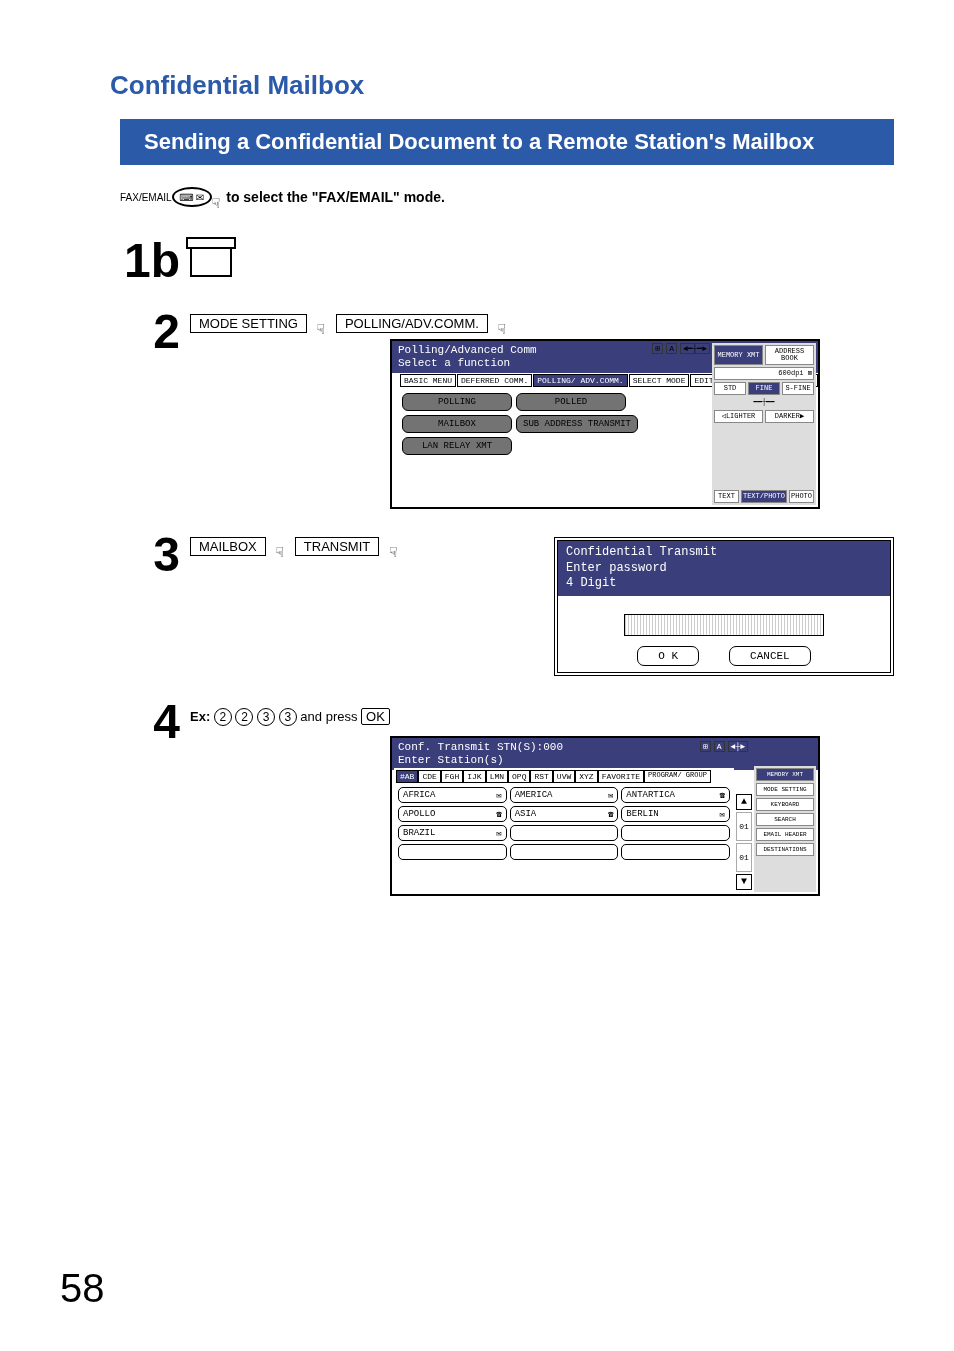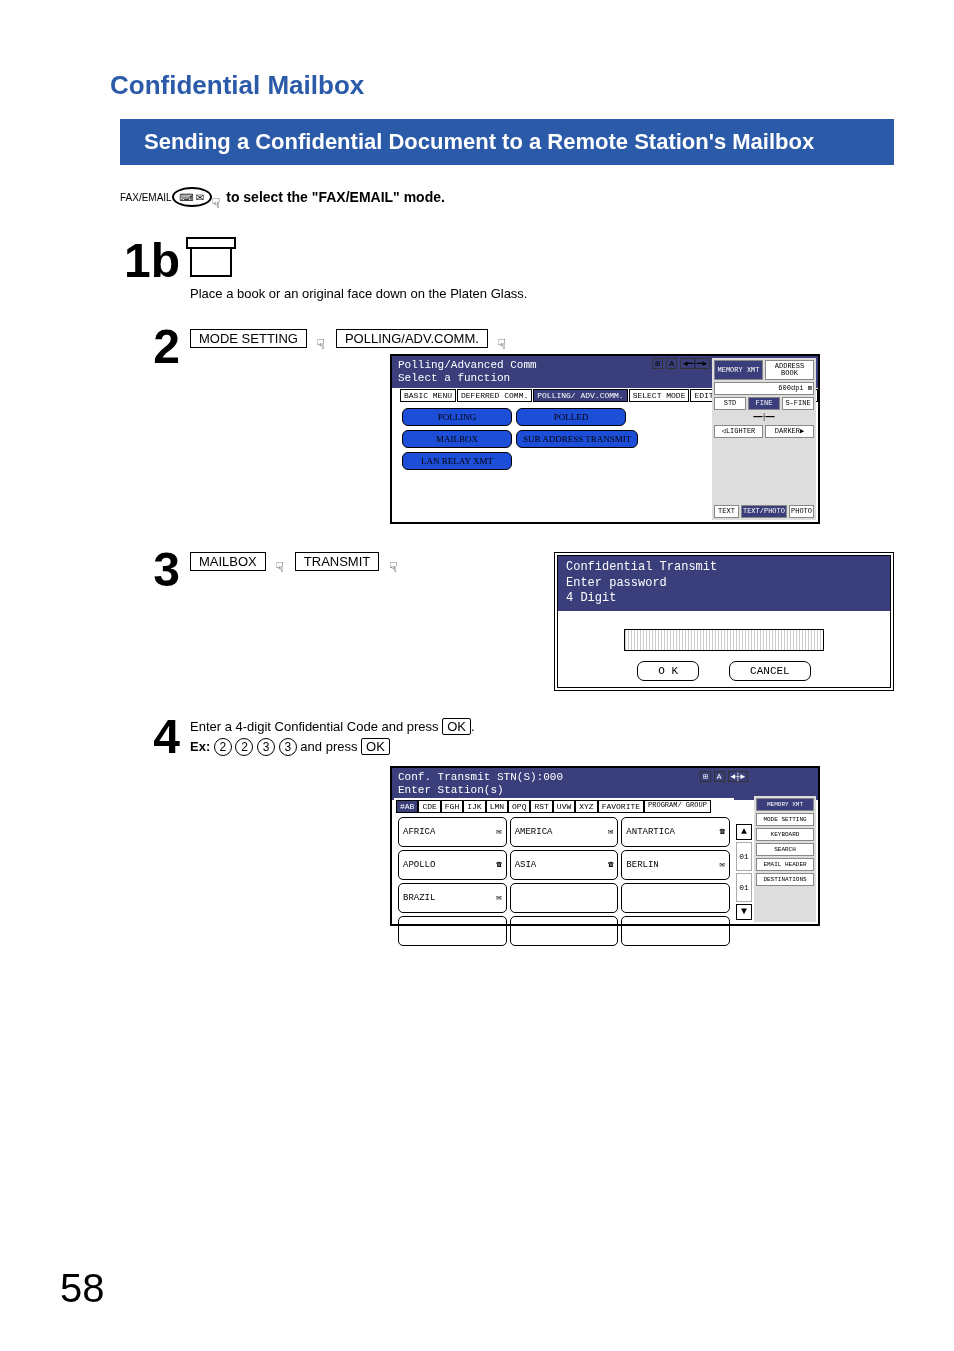--- a/index.html
+++ b/index.html
@@ -20,42 +20,42 @@
   .platen-icon { width: 42px; height: 34px; border: 2px solid #000; display:inline-block; position:relative; margin-bottom:6px;}
   .platen-icon::before { content:""; position:absolute; left:-6px; top:-8px; width:46px; height:8px; border:2px solid #000; background:#fff;}
   .soft-btn { display:inline-block; border:1px solid #000; padding:1px 8px; font-size:13px; position:relative; margin-right:6px;}
   .hand { display:inline-block; font-size:14px; transform: translateY(6px);}
   .screen { border:2px solid #000; background:#fff; font-family: "Courier New", monospace; font-size:10px; position:relative; }
   .screen-header { background:#3a3e7a; color:#fff; padding:3px 6px; font-size:11px; line-height:1.2;}
   .tab-row { display:flex; padding:3px 4px 0 4px; gap:1px; font-size:8px;}
   .tab { border:1px solid #000; padding:1px 3px; background:#fff; flex-shrink:0; text-align:center;}
   .tab.active { background:#3a3e7a; color:#fff;}
   .menu-grid { display:flex; flex-wrap:wrap; gap:4px; padding:6px;}
-  .menu-btn { border:1px solid #000; border-radius:6px; padding:3px 6px; font-size:9px; min-width:110px; text-align:center; background:#1d4ed8;font-family:Liberation Serif, serif;}
+  .menu-btn { border:1px solid #000; border-radius:6px; padding:3px 6px; font-size:9px; min-width:110px; text-align:center; background:#737373;}
   .side-panel { position:absolute; right:2px; top:2px; bottom:2px; width:104px; background:#ddd; display:flex; flex-direction:column; gap:2px; padding:2px; font-size:7px;}
   .side-row { display:flex; gap:2px;}
   .side-cell { flex:1; border:1px solid #888; background:#fff; display:flex; align-items:center; justify-content:center; padding:2px 1px; text-align:center; line-height:1;}
   .side-cell.dark { background:#3a3e7a; color:#fff;}
   .screen-wrap { display:flex; gap:10px; margin-top:6px; margin-left:200px;}
   .screen1 { width:430px; height:170px;}
   .screen1 .main-area { position:absolute; left:4px; top:30px; right:110px; bottom:4px;}
   .dlg { border:4px double #000; width:340px; padding:0; font-family:"Courier New",monospace;}
   .dlg-header { background:#3a3e7a; color:#fff; padding:4px 8px; font-size:12px; line-height:1.3;}
   .dlg-body { padding:18px 10px 6px 10px; display:flex; flex-direction:column; align-items:center; gap:10px;}
   .pwd-in { border:1px solid #000; height:22px; width:200px; background: repeating-linear-gradient(90deg, #ccc 0 1px, transparent 1px 3px);}
   .dlg-btns { display:flex; gap:30px;}
   .dlg-btn { border:1px solid #000; border-radius:7px; padding:3px 20px; font-size:11px;}
   .circled { display:inline-flex; width:18px; height:18px; border:1px solid #000; border-radius:50%; align-items:center; justify-content:center; font-size:12px;}
   .pill { border:1px solid #000; padding:0 4px; font-size:13px; border-radius:2px;}
   .screen2 { width:430px; height:160px; margin-left:200px; margin-top:10px;}
   .addr-tabs { display:flex; background:#fff; padding:2px 2px 0 2px; gap:0; font-size:8px; flex-wrap:nowrap;}
   .addr-tab { border:1px solid #000; padding:1px 3px; background:#fff; flex-shrink:0;}
   .addr-tab.active { background:#3a3e7a; color:#fff;}
   .addr-grid { display:grid; grid-template-columns: repeat(3, 1fr); gap:3px; padding:4px;}
-  .addr-cell { border:1px solid #000; border-radius:5px; padding:2px 4px; display:flex; justify-content:space-between; align-items:center; font-size:9px; height:30px;}
+  .addr-cell { border:1px solid #000; border-radius:5px; padding:2px 4px; display:flex; justify-content:space-between; font-size:9px; height:16px;}
   .ic-sm { font-size:9px;}
   .side-panel2 { position:absolute; right:2px; top:28px; bottom:2px; width:62px; background:#ddd; display:flex; flex-direction:column; gap:2px; padding:2px; font-size:6px;}
   .sp2-c { border:1px solid #888; background:#fff; padding:2px 1px; text-align:center;}
   .scroll-col { position:absolute; right:66px; top:56px; bottom:4px; width:16px; display:flex; flex-direction:column; gap:2px;}
   .scroll-btn { border:1px solid #000; flex:0 0 16px; display:flex; align-items:center; justify-content:center; font-size:10px;}
   .scroll-num { border:1px solid #aaa; flex:1; display:flex; align-items:center; justify-content:center; font-size:8px;}
   .page-num { position:absolute; left:60px; bottom:40px; font-size:40px;}
   .step3-body { display:flex; gap:30px; align-items:flex-start;}
   .top-right-icons { position:absolute; right:108px; top:2px; display:flex; gap:3px; font-size:8px;}
   .tri { display:inline-flex; border:1px solid #333; padding:0 2px;}
@@ -77,21 +77,20 @@
       <span class="hand">☟</span>
     </span>
     <span>to select the "FAX/EMAIL" mode.</span>
   </div>
 
 
   <div class="step-row">
     <div class="step-num">1b</div>
     <div class="step-body">
       <span class="platen-icon"></span>
-      <div>Place a book or an original face down on the Platen Glass.</div>
     </div>
   </div>
 
   <div class="step-row">
     <div class="step-num">2</div>
     <div class="step-body">
       <span class="soft-btn"><span>MODE SETTING</span></span>
       <span class="hand">☟</span>
       &nbsp;
       <span class="soft-btn"><span>POLLING/ADV.COMM.</span></span>
@@ -180,24 +179,20 @@
             <div class="dlg-btn">CANCEL</div>
           </div>
         </div>
       </div>
     </div>
   </div>
 
   <div class="step-row">
     <div class="step-num">4</div>
     <div class="step-body">
-      <div>
-        <span>Enter a 4-digit Confidential Code and press </span>
-        <span class="pill">OK</span><span>.</span>
-      </div>
       <div style="margin-top:4px;">
         <b>Ex:</b>
         <span class="circled">2</span>
         <span class="circled">2</span>
         <span class="circled">3</span>
         <span class="circled">3</span>
         <span> and press </span>
         <span class="pill">OK</span>
       </div>
 

